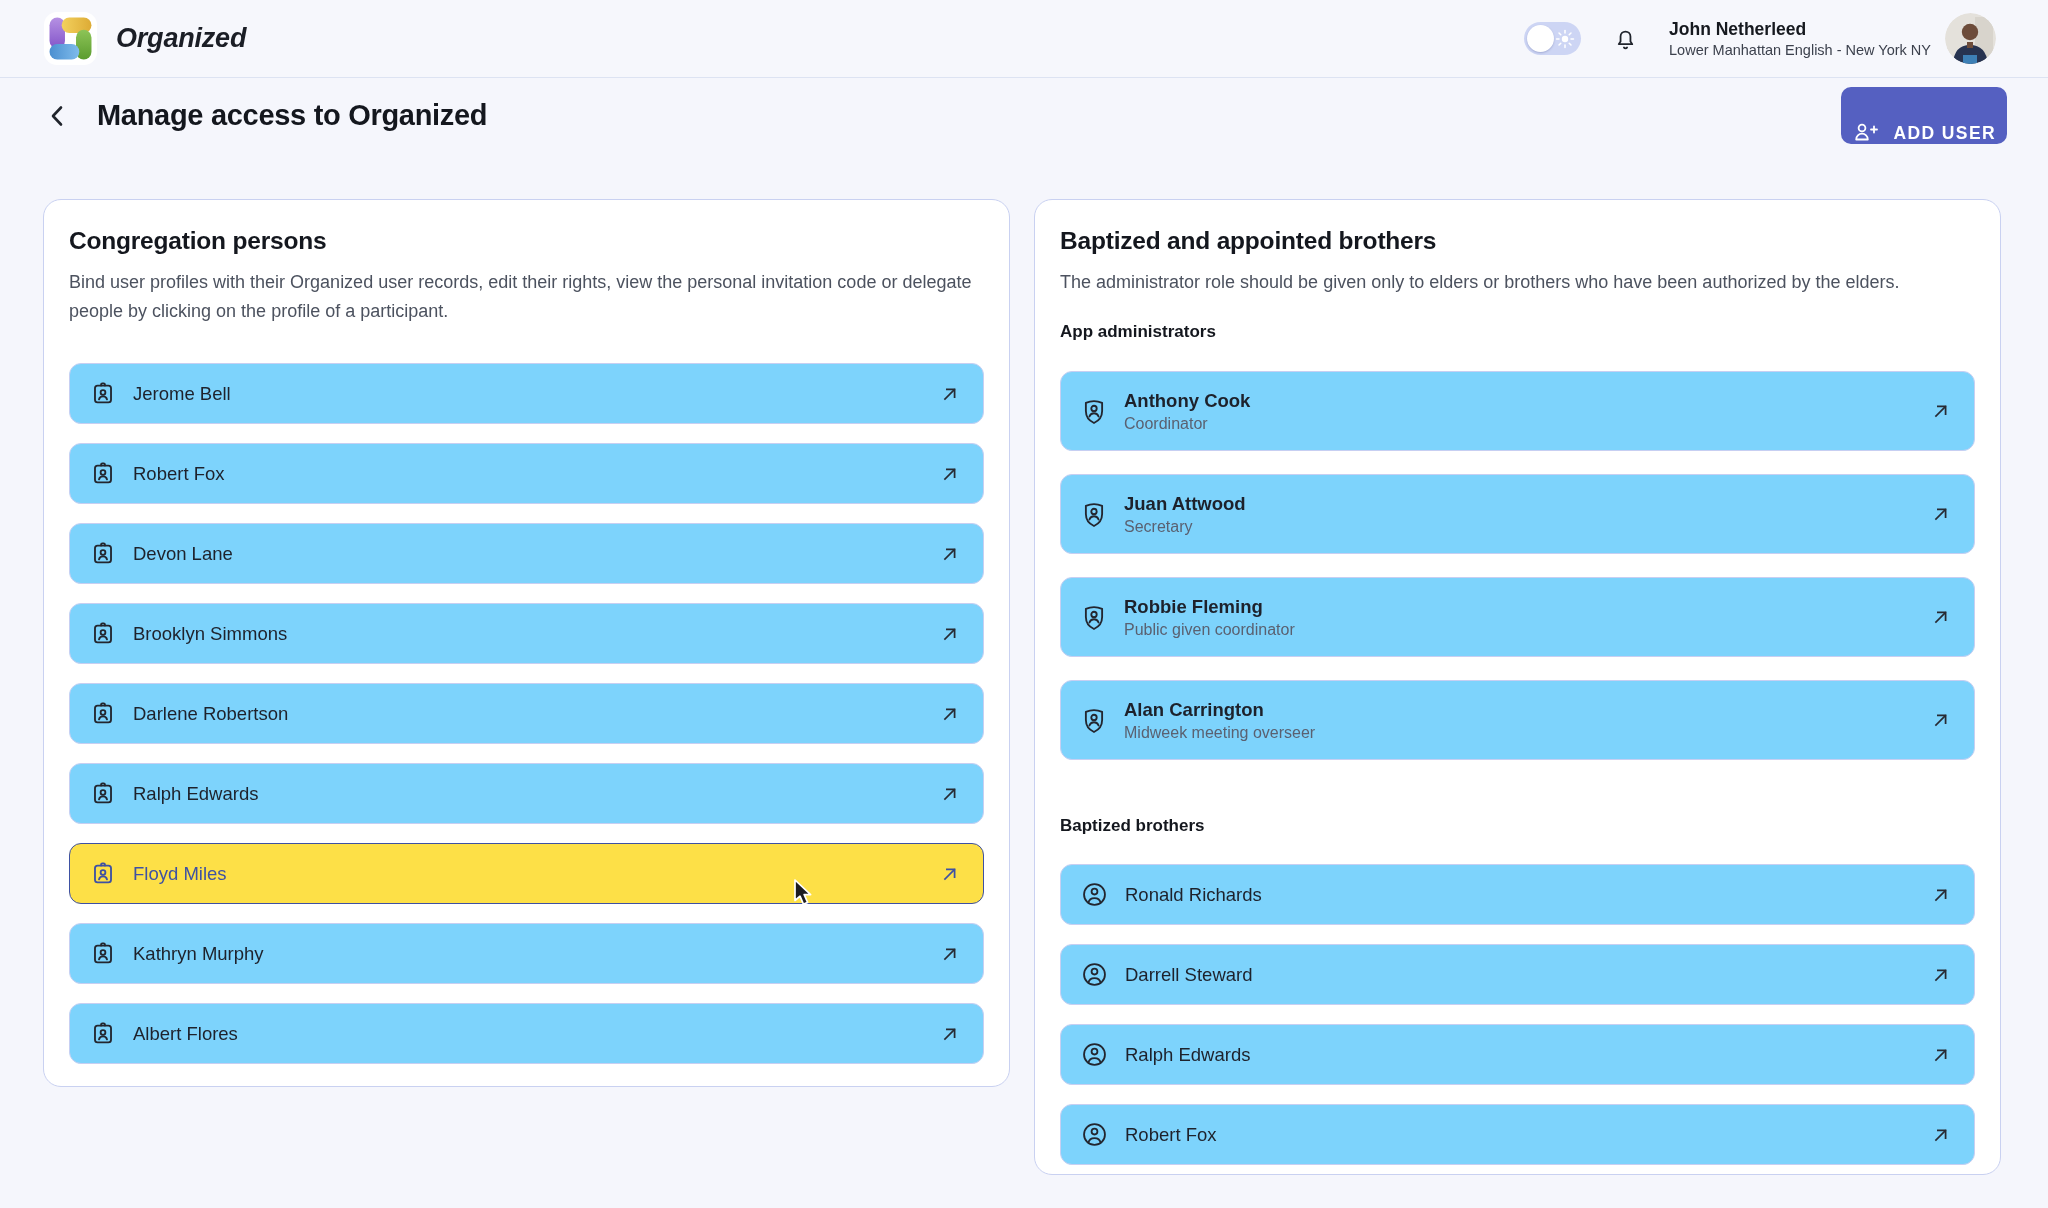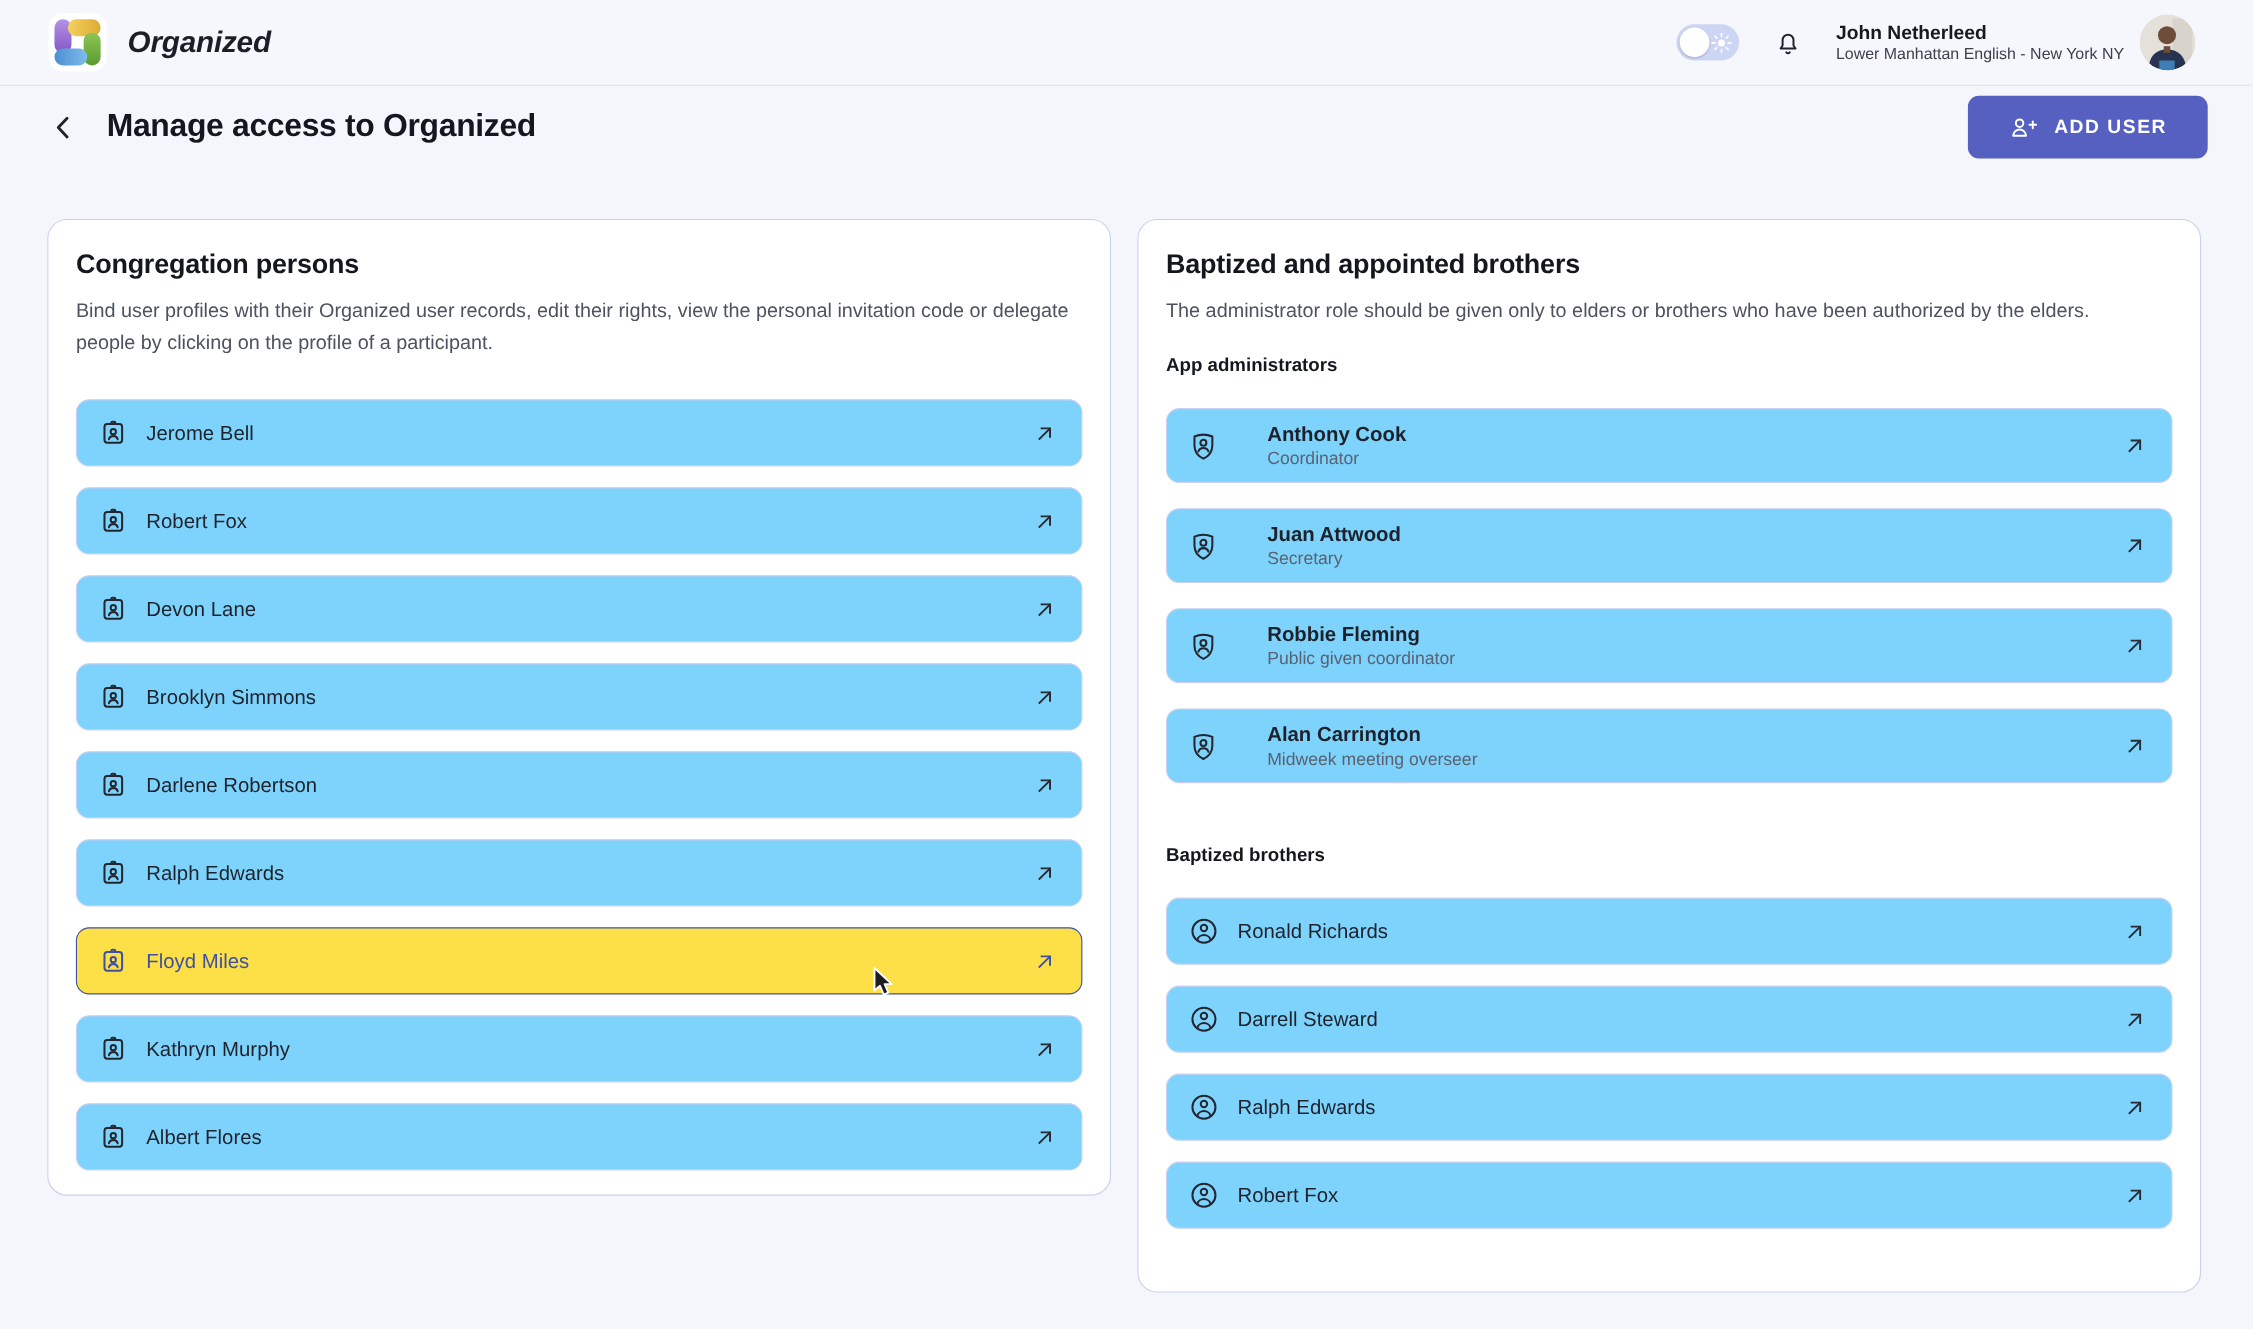--- a/index.html
+++ b/index.html
@@ -38,23 +38,23 @@
   .avatar { width:51px; height:51px; border-radius:50%; overflow:hidden; margin-left:14px; flex:0 0 auto; cursor:pointer; }
 
   
   .page-bar {
     position:absolute; top:87px; left:0; right:0; height:57px;
     display:flex; align-items:center; padding:0 41px 0 42px;
   }
   .back-btn { display:flex; align-items:center; justify-content:center; width:32px; height:32px; cursor:pointer; color:#20242c; }
   .page-title { font-size:29px; font-weight:800; color:#14171e; margin-left:23px; letter-spacing:-0.3px; }
   .add-user-btn {
-    margin-left:auto; height:57px; padding:0 37px;
+    margin-left:auto; height:57px; padding:0 11px;
     background:#5560c1; border:none; border-radius:10px;
-    color:#ffffff; display:flex; align-items:center; gap:14px;
+    color:#ffffff; display:flex; align-items:flex-end; gap:14px;
     font-family:inherit; font-size:17.5px; font-weight:600; letter-spacing:1.4px;
     cursor:pointer;
   }
 
   
   .card {
     position:absolute; background:#ffffff;
     border:1.5px solid #c9d1f1; border-radius:18px;
     padding:26px 25px;
   }
@@ -72,21 +72,21 @@
   }
   .lead-icon { display:flex; color:#23262f; flex:0 0 auto; }
   .row-name { margin-left:17px; font-size:18.5px; font-weight:500; color:#1e222c; }
   .arrow { margin-left:auto; display:flex; color:#272a33; }
   .row.selected { background:#fde047; border-color:#3e51a3; }
   .row.selected .row-name, .row.selected .arrow, .row.selected .lead-icon { color:#3e51a3; }
 
   .section-label { font-size:17px; font-weight:600; color:#14171e; line-height:21px; }
   .label-admins { margin-top:24px; }
   .rows-admins { margin-top:29px; gap:23px; }
-  .admin-row { height:68px;gap:28px; }
+  .admin-row { height:80px; }
   .admin-text { margin-left:17px; display:flex; flex-direction:column; }
   .admin-name { font-size:18.5px; font-weight:600; color:#1d212b; line-height:23px; }
   .admin-role { font-size:16px; font-weight:400; color:#5a6171; line-height:21px; margin-top:1px; }
   .label-baptized { margin-top:55px; }
   .rows-baptized { margin-top:28px; gap:19px; }
 
   .cursor { position:absolute; left:793px; top:879px; pointer-events:none; }
 
   svg { display:block; }
 </style>

